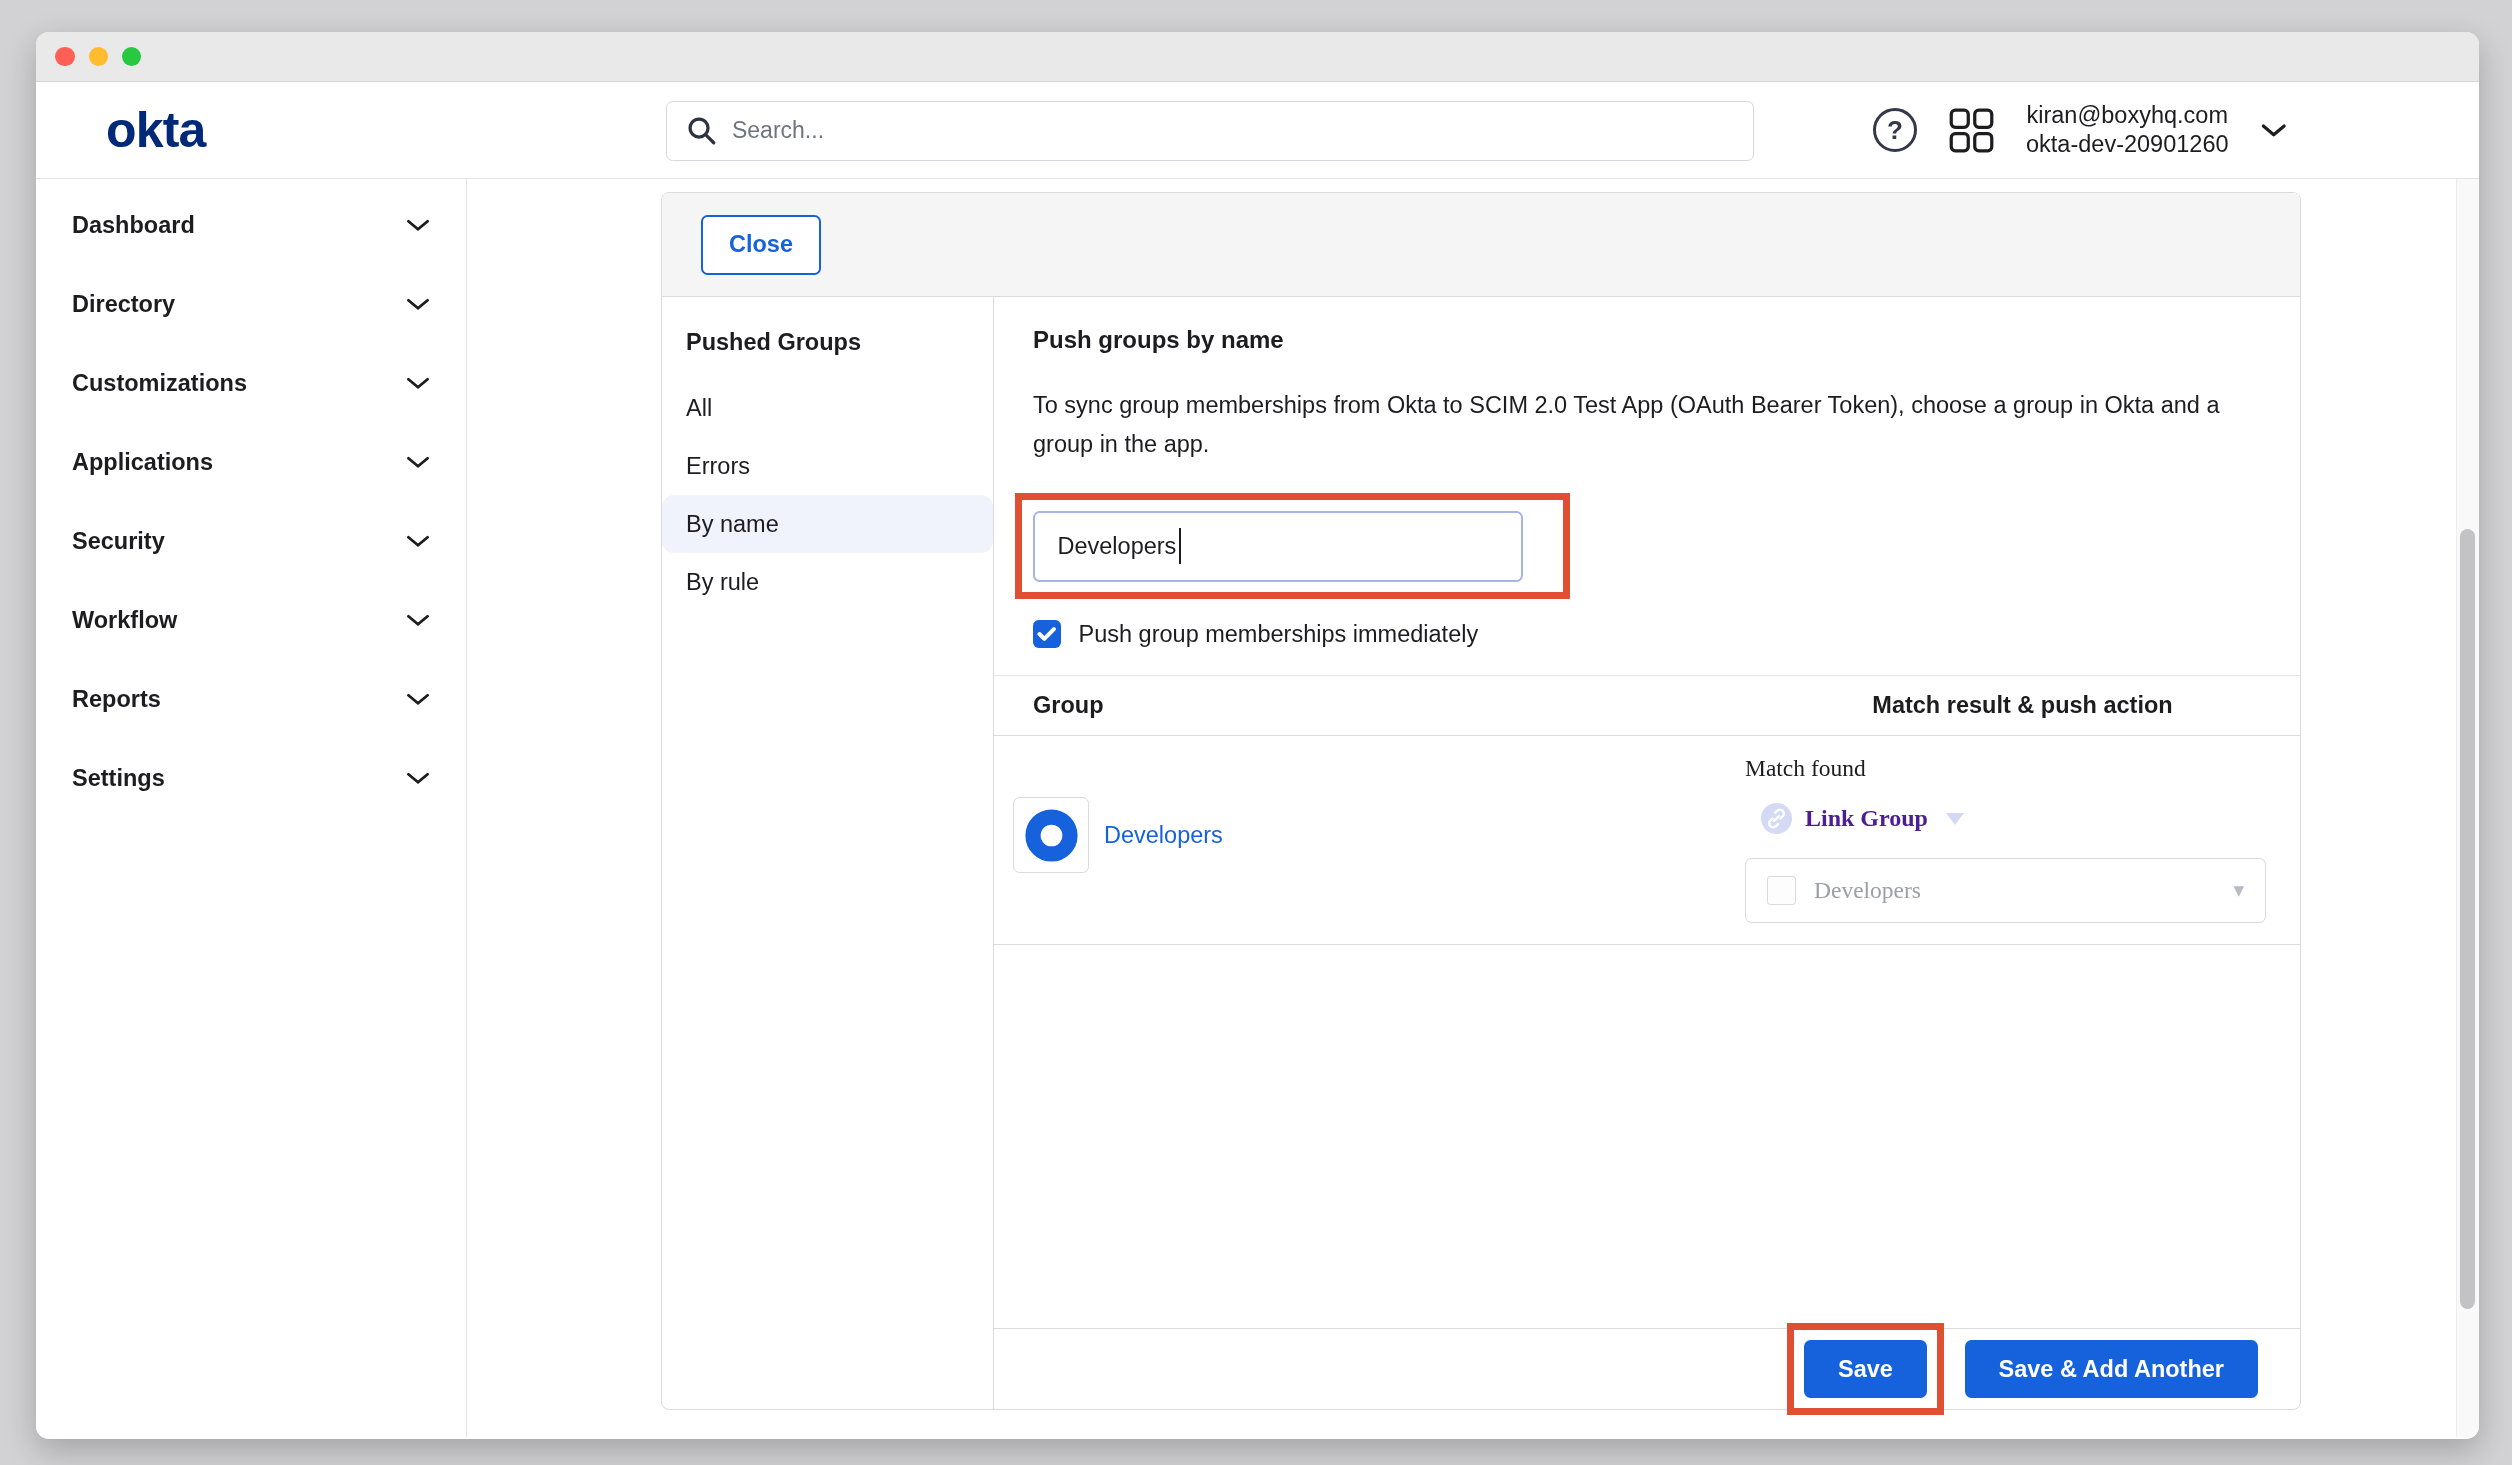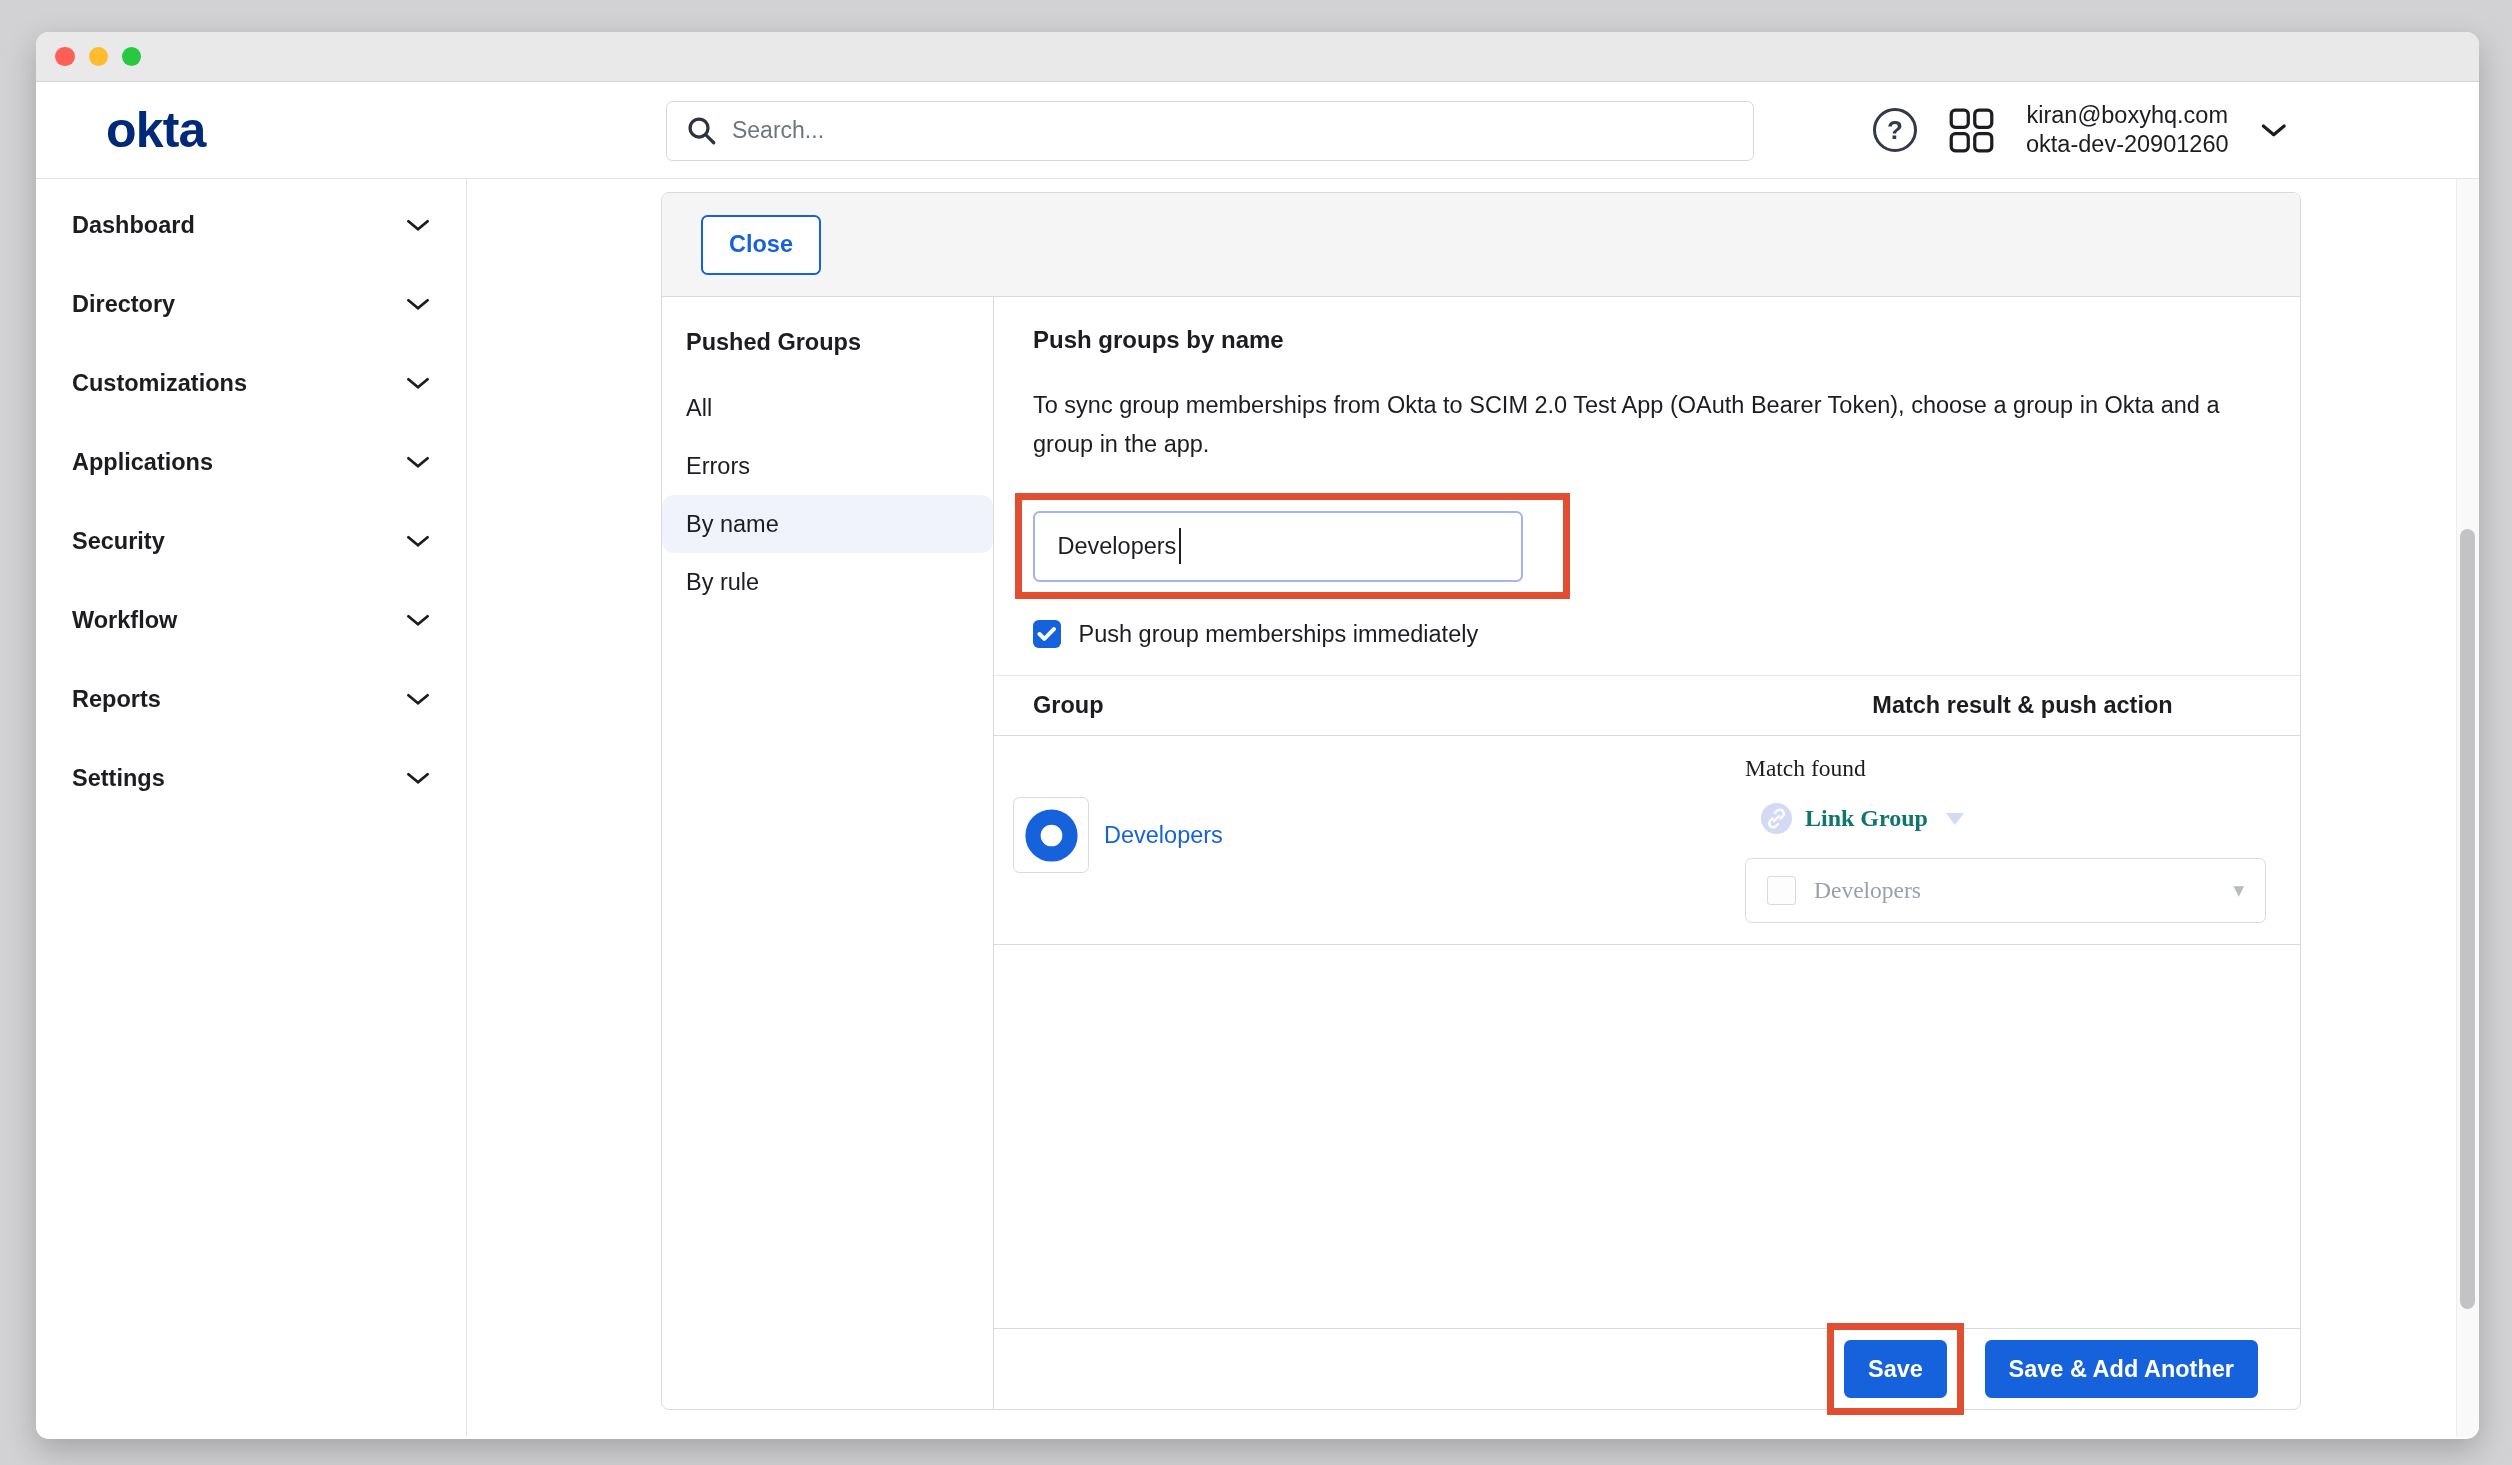--- a/index.html
+++ b/index.html
@@ -98,38 +98,38 @@
   .tbl-row { display:flex; border-bottom:1.6px solid #dadade; padding:11.3px 0 21px; }
   .cell-group { width:751px; padding-left:19.4px; display:flex; align-items:center; gap:14.6px; flex:none; }
   .group-tile {
     width:76px; height:76px; border:1.6px solid #dadade; border-radius:6.5px; background:#fff;
     display:flex; align-items:center; justify-content:center; flex:none;
   }
   .group-link { font-size:23.5px; color:#1662dd; text-decoration:none; cursor:pointer; }
   .cell-match { flex:1; padding-top:8px;font-family:Liberation Serif, serif; }
   .match-status { font-size:23.5px; margin-bottom:21px; }
   .link-group { display:flex; align-items:center; gap:13px; margin-left:16px; margin-bottom:24px; cursor:default; }
-  .link-group-label { font-size:24px; font-weight:bold; color:#0f766e; }
+  .link-group-label { font-size:24px; font-weight:bold; color:#4c1d95; }
   .tri-down { width:0; height:0; border-left:9px solid transparent; border-right:9px solid transparent; border-top:12px solid #d4daf4; margin-left:4.9px; }
   .dropdown {
     width:521px; height:65px; border:1.6px solid #dadade; border-radius:6.5px; background:#fff;
     display:flex; align-items:center; padding:0 21px; gap:18px; cursor:pointer;
   }
   .dd-square { width:29px; height:29px; border:1.6px solid #d9d9de; border-radius:3.2px; background:#fdfdfd; flex:none; }
   .dd-value { flex:1; font-size:23.5px; color:#9aa0ab; }
   .dd-caret { font-size:21px; color:#b6bbc4; }
   .pg-spacer { flex:1; }
   .pg-footer {
     border-top:1.6px solid #dadade; height:81px; flex:none;
     display:flex; align-items:center; justify-content:flex-end; gap:21px; padding-right:42px;
     position:relative; overflow:visible;
   }
   .save-annotation { padding:9.7px 9.7px; display:flex; background:#fff; }
   .btn-primary {
-    height:58px; padding:0 24px; background:#1662dd; border:none; border-radius:6.5px;
+    height:58px; padding:0 34px; background:#1662dd; border:none; border-radius:6.5px;
     color:#fff; font-size:23.5px; font-weight:bold; cursor:pointer;
     font-family:"Liberation Sans","DejaVu Sans",sans-serif; white-space:nowrap;
   }
   svg { display:block; }
 </style>
 </head>
 <body>
 
 <div class="window">
 

